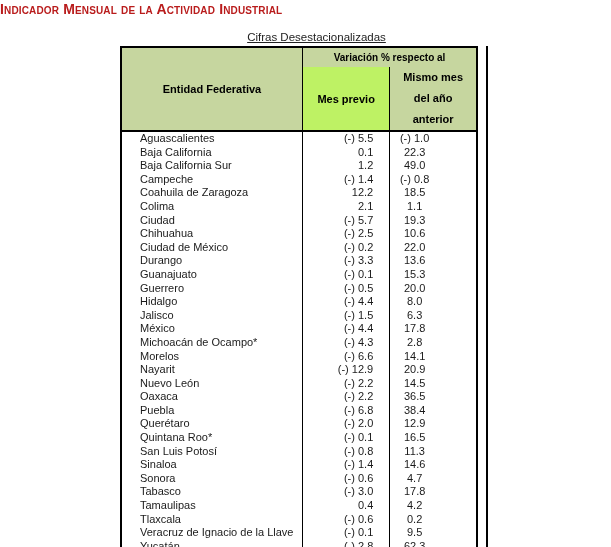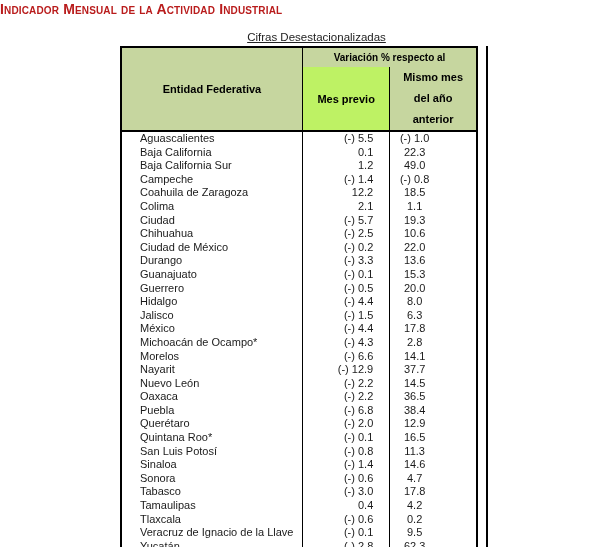--- a/index.html
+++ b/index.html
@@ -146,21 +146,21 @@
             <td class="c3">2.8</td>
           </tr>
           <tr>
             <td class="c1">Morelos</td>
             <td class="c2">(-)&nbsp;6.6</td>
             <td class="c3">14.1</td>
           </tr>
           <tr>
             <td class="c1">Nayarit</td>
             <td class="c2">(-)&nbsp;12.9</td>
-            <td class="c3">37.7</td>
+            <td class="c3">20.9</td>
           </tr>
           <tr>
             <td class="c1">Nuevo León</td>
             <td class="c2">(-)&nbsp;2.2</td>
             <td class="c3">14.5</td>
           </tr>
           <tr>
             <td class="c1">Oaxaca</td>
             <td class="c2">(-)&nbsp;2.2</td>
             <td class="c3">36.5</td>

